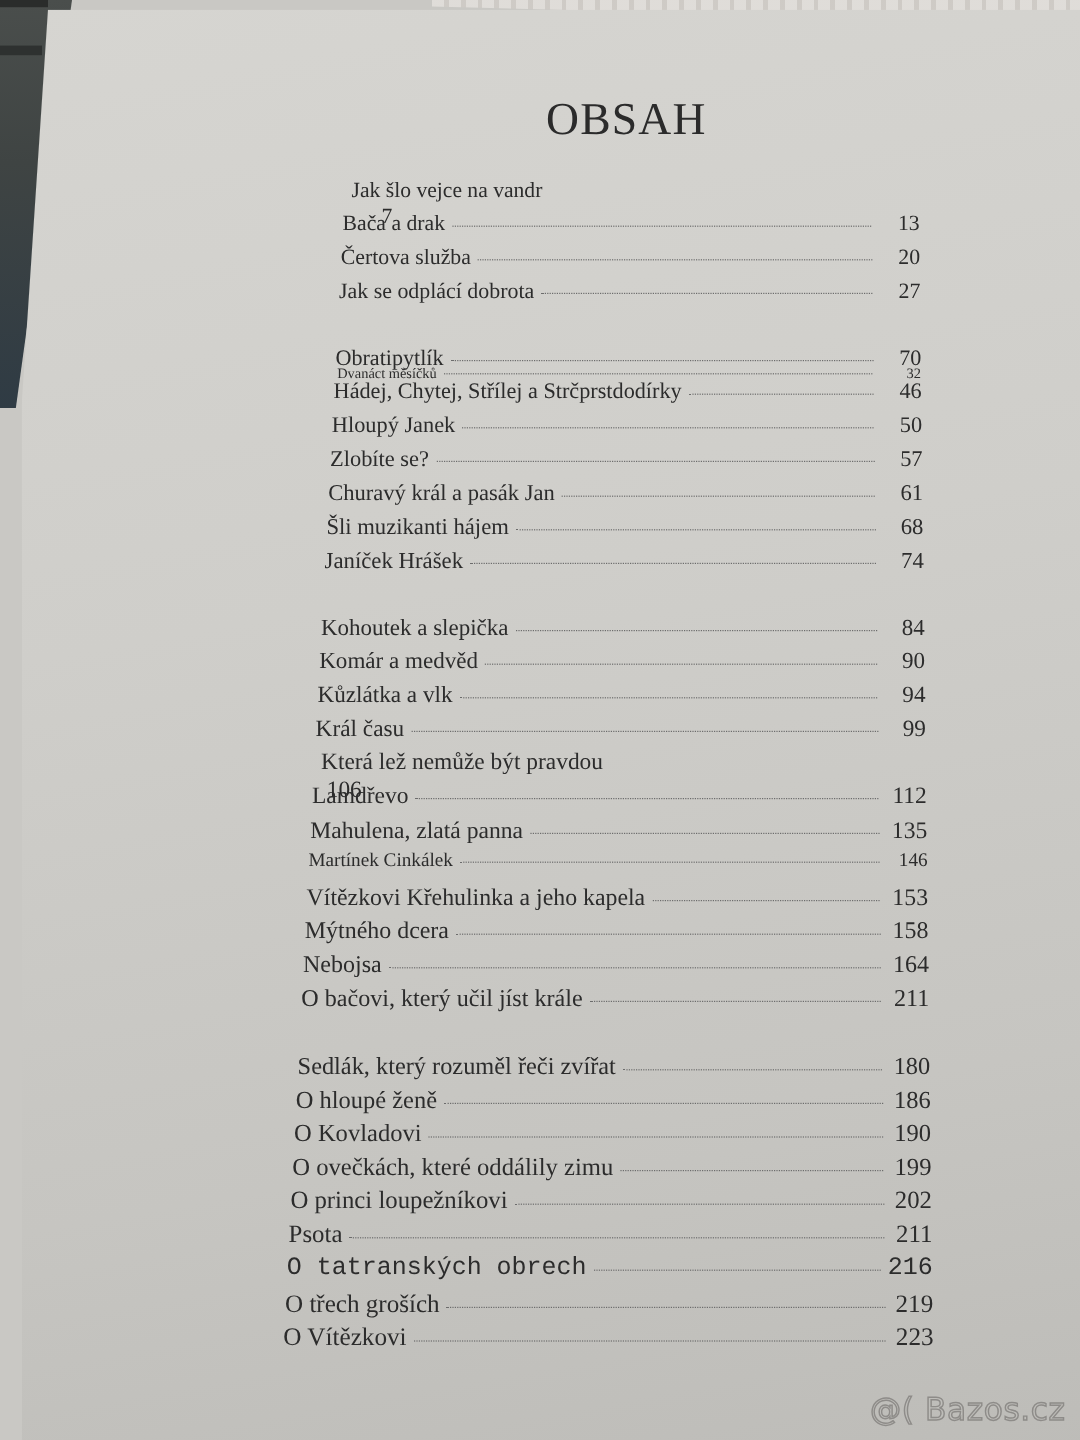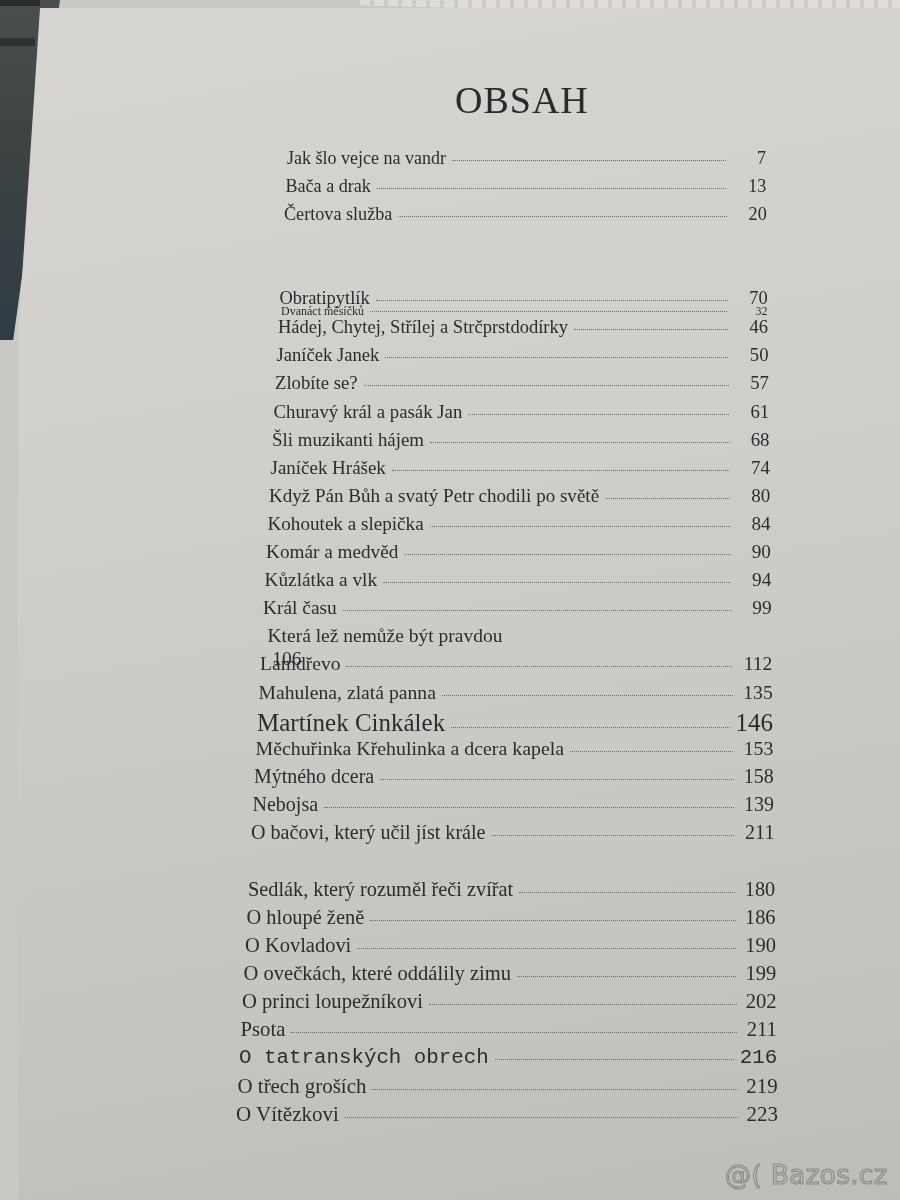--- a/index.html
+++ b/index.html
@@ -56,52 +56,57 @@
 <div class="bg-left">
   <div class="stripe1"></div>
   <div class="stripe2"></div>
 </div>
 <div class="bg-top"></div>
 <div class="page"></div>
 
 <div class="title">OBSAH</div>
 
 <div class="toc" id="toc">
-    <div class="toc-row" style="left: 287px; width: 479px; top: 148px; font-size: 18px;">
+    <div class="toc-row" style="left: 287px; width: 479px; top: 148px; font-size: 18px; flex-direction: column;">
       <span class="toc-title">Jak šlo vejce na vandr</span>
       <span class="toc-dots"></span>
       <span class="toc-page">7</span>
     </div>
     <div class="toc-row" style="left: 285.5px; width: 480.853px; top: 176.059px; font-size: 18.0882px;">
       <span class="toc-title">Bača a drak</span>
       <span class="toc-dots"></span>
       <span class="toc-page">13</span>
     </div>
     <div class="toc-row" style="left: 284px; width: 482.706px; top: 204.118px; font-size: 18.1765px;">
       <span class="toc-title">Čertova služba</span>
       <span class="toc-dots"></span>
       <span class="toc-page">20</span>
     </div>
+    <div class="toc-row" style="left: 282.5px; width: 484.559px; top: 232.176px; font-size: 18.2647px;">
+      <span class="toc-title">Jak se odplácí dobrota</span>
+      <span class="toc-dots"></span>
+      <span class="toc-page">27</span>
+    </div>
     <div class="toc-row" style="left: 281px; width: 486.412px; top: 260.235px; font-size: 12px; margin-top: 44px;">
       <span class="toc-title">Dvanáct měsíčků</span>
       <span class="toc-dots"></span>
       <span class="toc-page">32</span>
     </div>
     <div class="toc-row" style="left: 279.5px; width: 488.265px; top: 288.294px; font-size: 18.4412px;">
       <span class="toc-title">Obratipytlík</span>
       <span class="toc-dots"></span>
       <span class="toc-page">70</span>
     </div>
     <div class="toc-row" style="left: 278px; width: 490.118px; top: 316.353px; font-size: 18.5294px;">
       <span class="toc-title">Hádej, Chytej, Střílej a Strčprstdodírky</span>
       <span class="toc-dots"></span>
       <span class="toc-page">46</span>
     </div>
     <div class="toc-row" style="left: 276.5px; width: 491.971px; top: 344.412px; font-size: 18.6176px;">
-      <span class="toc-title">Janíček Janek</span>
+      <span class="toc-title">Hloupý Janek</span>
       <span class="toc-dots"></span>
       <span class="toc-page">50</span>
     </div>
     <div class="toc-row" style="left: 275px; width: 493.824px; top: 372.471px; font-size: 18.7059px;">
       <span class="toc-title">Zlobíte se?</span>
       <span class="toc-dots"></span>
       <span class="toc-page">57</span>
     </div>
     <div class="toc-row" style="left: 273.5px; width: 495.676px; top: 400.529px; font-size: 18.7941px;">
       <span class="toc-title">Churavý král a pasák Jan</span>
@@ -111,25 +116,20 @@
     <div class="toc-row" style="left: 272px; width: 497.529px; top: 428.588px; font-size: 18.8824px;">
       <span class="toc-title">Šli muzikanti hájem</span>
       <span class="toc-dots"></span>
       <span class="toc-page">68</span>
     </div>
     <div class="toc-row" style="left: 270.5px; width: 499.382px; top: 456.647px; font-size: 18.9706px;">
       <span class="toc-title">Janíček Hrášek</span>
       <span class="toc-dots"></span>
       <span class="toc-page">74</span>
     </div>
-    <div class="toc-row" style="left: 269px; width: 501.235px; top: 484.706px; font-size: 19.0588px;">
-      <span class="toc-title">Když Pán Bůh a svatý Petr chodili po světě</span>
-      <span class="toc-dots"></span>
-      <span class="toc-page">80</span>
-    </div>
     <div class="toc-row" style="left: 267.5px; width: 503.088px; top: 512.765px; font-size: 19.1471px;">
       <span class="toc-title">Kohoutek a slepička</span>
       <span class="toc-dots"></span>
       <span class="toc-page">84</span>
     </div>
     <div class="toc-row" style="left: 266px; width: 504.941px; top: 540.824px; font-size: 19.2353px;">
       <span class="toc-title">Komár a medvěd</span>
       <span class="toc-dots"></span>
       <span class="toc-page">90</span>
     </div>
@@ -151,39 +151,39 @@
     <div class="toc-row" style="left: 260px; width: 512.353px; top: 653.059px; font-size: 19.5882px;">
       <span class="toc-title">Lamdřevo</span>
       <span class="toc-dots"></span>
       <span class="toc-page">112</span>
     </div>
     <div class="toc-row" style="left: 258.5px; width: 514.206px; top: 681.118px; font-size: 19.6765px;">
       <span class="toc-title">Mahulena, zlatá panna</span>
       <span class="toc-dots"></span>
       <span class="toc-page">135</span>
     </div>
-    <div class="toc-row" style="left: 257px; width: 516.059px; top: 709.176px; font-size: 25px;">
+    <div class="toc-row" style="left: 257px; width: 516.059px; top: 709.176px; font-size: 16px;">
       <span class="toc-title">Martínek Cinkálek</span>
       <span class="toc-dots"></span>
       <span class="toc-page">146</span>
     </div>
     <div class="toc-row" style="left: 255.5px; width: 517.912px; top: 737.235px; font-size: 19.8529px;">
-      <span class="toc-title">Měchuřinka Křehulinka a dcera kapela</span>
+      <span class="toc-title">Vítězkovi Křehulinka a jeho kapela</span>
       <span class="toc-dots"></span>
       <span class="toc-page">153</span>
     </div>
     <div class="toc-row" style="left: 254px; width: 519.765px; top: 765.294px; font-size: 19.9412px;">
       <span class="toc-title">Mýtného dcera</span>
       <span class="toc-dots"></span>
       <span class="toc-page">158</span>
     </div>
     <div class="toc-row" style="left: 252.5px; width: 521.618px; top: 793.353px; font-size: 20.0294px; justify-content: center;">
       <span class="toc-title">Nebojsa</span>
       <span class="toc-dots"></span>
-      <span class="toc-page">139</span>
+      <span class="toc-page">164</span>
     </div>
     <div class="toc-row" style="left: 251px; width: 523.471px; top: 821.412px; font-size: 20.1176px;">
       <span class="toc-title">O bačovi, který učil jíst krále</span>
       <span class="toc-dots"></span>
       <span class="toc-page">211</span>
     </div>
     <div class="toc-row" style="left: 248px; width: 527.176px; top: 877.529px; font-size: 20.2941px;">
       <span class="toc-title">Sedlák, který rozuměl řeči zvířat</span>
       <span class="toc-dots"></span>
       <span class="toc-page">180</span>

